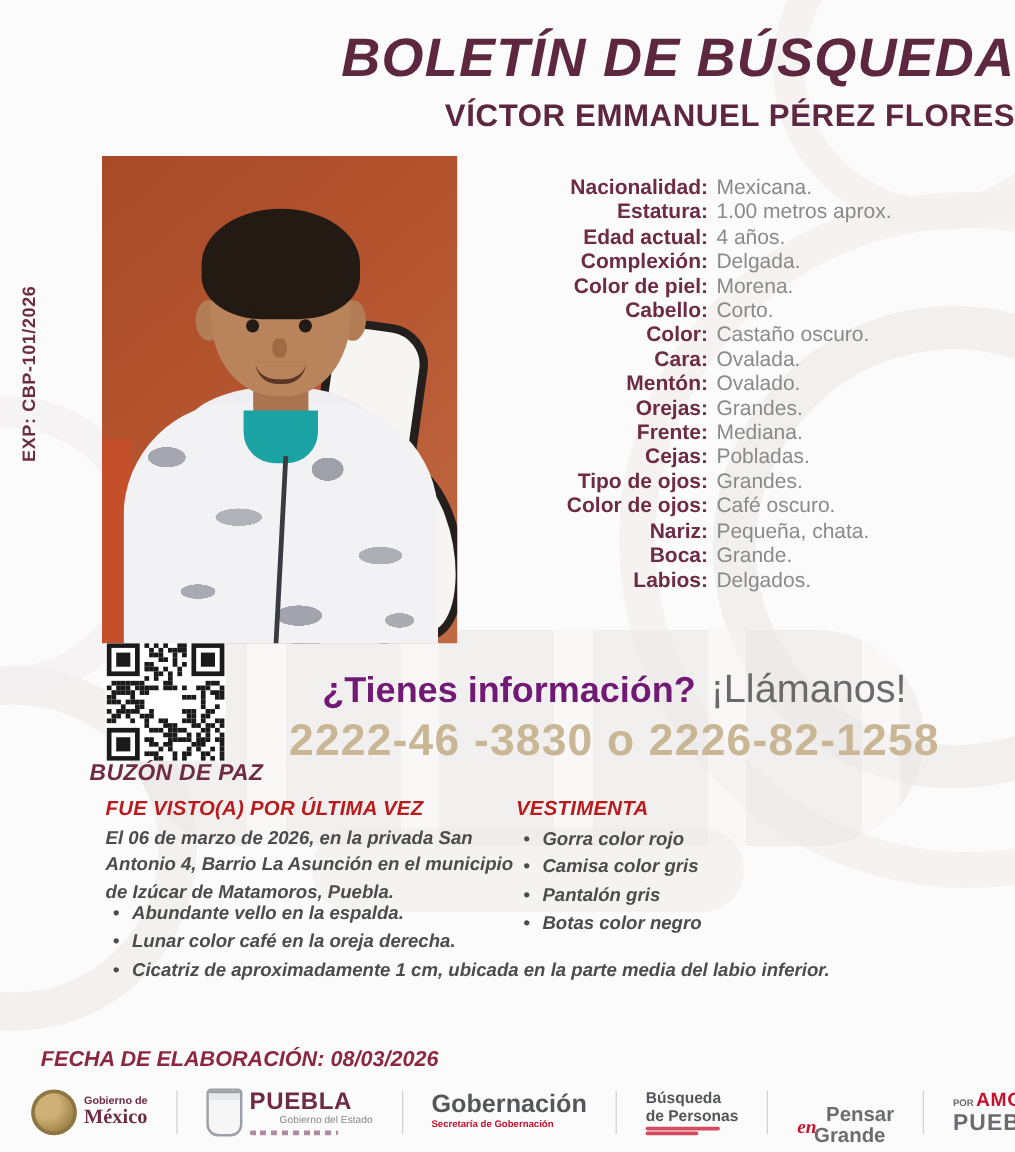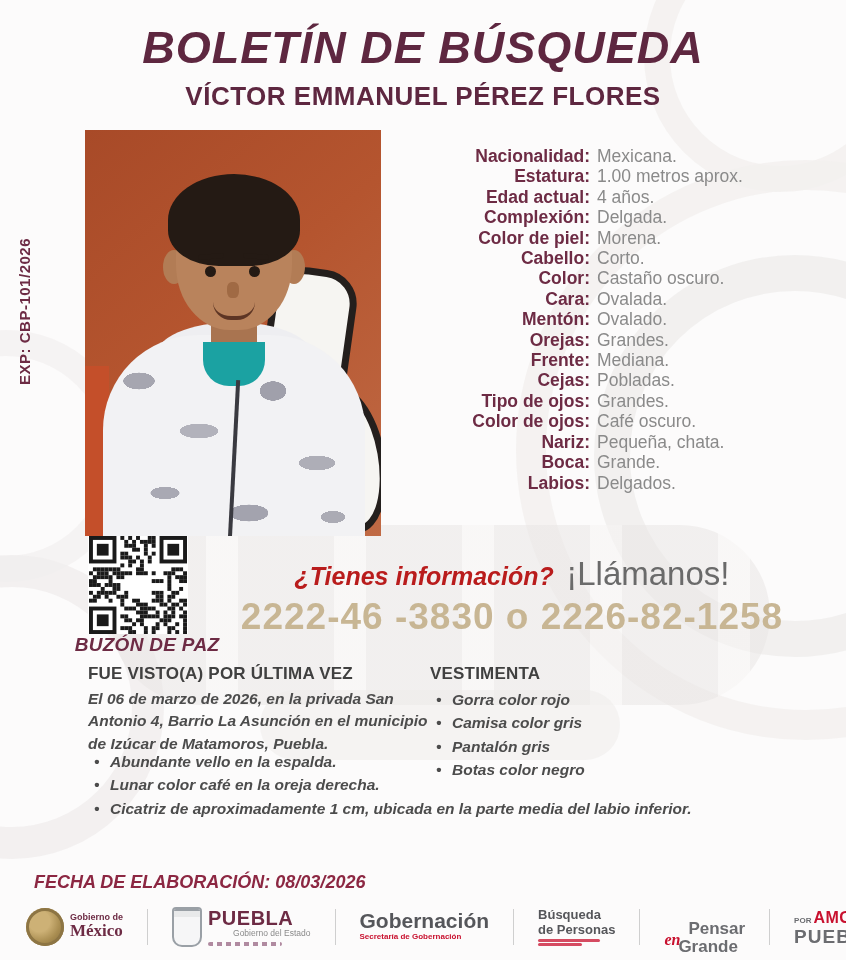--- a/index.html
+++ b/index.html
@@ -11,21 +11,21 @@
   .wm-ring1{width:330px;height:330px;border:36px solid #efedec;border-radius:50%;right:-150px;top:255px;opacity:.8;}
   .wm-ring2{width:520px;height:520px;border:30px solid #f2f0ef;border-radius:50%;right:-250px;top:160px;opacity:.8;}
   .wm-ring-top{width:220px;height:220px;border:26px solid #f2f0ef;border-radius:50%;right:-70px;top:-80px;opacity:.8;}
   .wm-arc-left{width:240px;height:240px;border:32px solid #f0eeed;border-radius:50%;left:-140px;top:555px;opacity:.8;}
   .wm-arc-left2{width:200px;height:200px;border:26px solid #f2f0ef;border-radius:50%;left:-120px;top:330px;opacity:.7;}
   .wm-blob{left:110px;top:525px;width:660px;height:180px;border-radius:95px;opacity:.55;
     background:repeating-linear-gradient(90deg,#e9e6e5 0 96px,#f6f4f3 96px 128px);}
   .wm-blob2{left:260px;top:690px;width:360px;height:70px;border-radius:40px;background:#edebea;opacity:.5;}
 
   
-  .hdr{position:absolute;left:0;top:22px;width:100%;text-align:center;z-index:2;}
+  .hdr{position:absolute;left:0;top:22px;width:100%;text-align:right;z-index:2;}
   .title{margin:0;font-size:45px;font-weight:800;font-style:italic;color:#5e2740;letter-spacing:1px;}
   .subtitle{margin:7px 0 0 0;font-size:26px;font-weight:800;color:#5e2740;letter-spacing:.5px;}
 
   
   .exp{position:absolute;left:16px;top:238px;z-index:2;writing-mode:vertical-rl;transform:rotate(180deg);
     font-size:15px;font-weight:800;color:#6d2b44;letter-spacing:.5px;}
 
   
   .photo{position:absolute;left:85px;top:130px;width:296px;height:406px;z-index:2;overflow:hidden;
     background:linear-gradient(140deg,#a84a28 0%,#b5552f 45%,#c06a45 100%);}
@@ -65,26 +65,26 @@
   .drow{display:flex;gap:7px;line-height:20.4px;font-size:17.5px;}
   .dlabel{width:152px;text-align:right;font-weight:800;color:#6d2b44;flex:none;}
   .dvalue{color:#8a8a8a;}
 
   
   .qr{background:#fff;}
   .qr-big{position:absolute;left:88px;top:536px;width:100px;height:98px;z-index:2;}
   .qr-caption{position:absolute;left:62px;top:634px;width:170px;z-index:2;text-align:center;
     font-size:19px;font-weight:800;color:#6d2b44;font-style:italic;letter-spacing:.3px;}
   .contact-text{position:absolute;left:192px;top:555px;width:640px;z-index:2;text-align:center;}
-  .cq{font-size:25px;font-weight:800;font-style:italic;color:#b91c1c;}
+  .cq{font-size:30px;font-weight:800;color:#701a75;}
   .cc{font-size:33px;font-weight:400;color:#6a6a6a;margin-left:8px;}
   .phones{margin-top:3px;font-size:37px;font-weight:800;color:#c8b694;letter-spacing:1px;}
 
   
-  .sec-h{font-size:17px;font-weight:800;color:#404040;margin:0 0 4px 0;letter-spacing:.2px;}
+  .sec-h{font-size:17px;font-weight:800;font-style:italic;color:#b91c1c;margin:0 0 4px 0;letter-spacing:.2px;}
   .sec-body{font-size:15.5px;font-weight:700;font-style:italic;color:#4c4c4c;line-height:1.45;}
   .last-seen{position:absolute;left:88px;top:664px;width:348px;z-index:2;}
   .clothing{position:absolute;left:430px;top:664px;width:310px;z-index:2;}
   .marks{position:absolute;left:88px;top:750px;width:710px;z-index:2;}
   .bullets .bi{position:relative;padding-left:22px;font-size:15.5px;font-weight:700;font-style:italic;color:#4c4c4c;line-height:1.5;}
   .bullets .bi::before{content:"•";position:absolute;left:6px;color:#4c4c4c;}
 
   .fecha{position:absolute;left:34px;top:872px;z-index:2;font-size:18px;font-weight:800;font-style:italic;color:#8c2742;}
 
   

